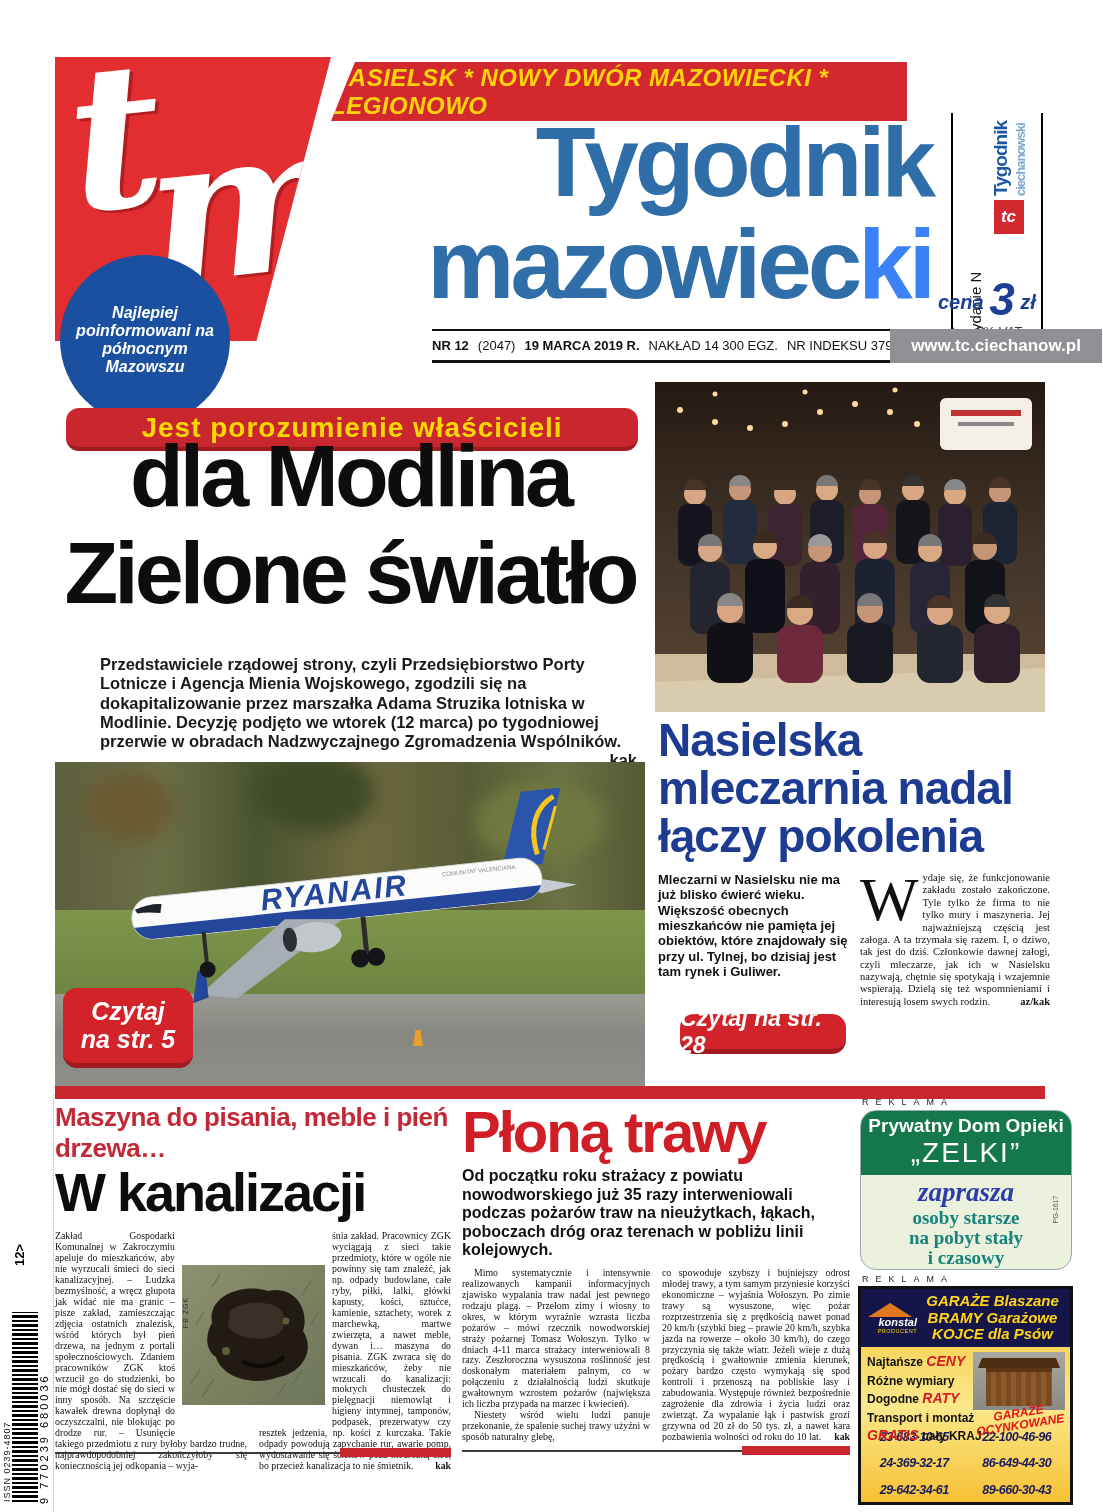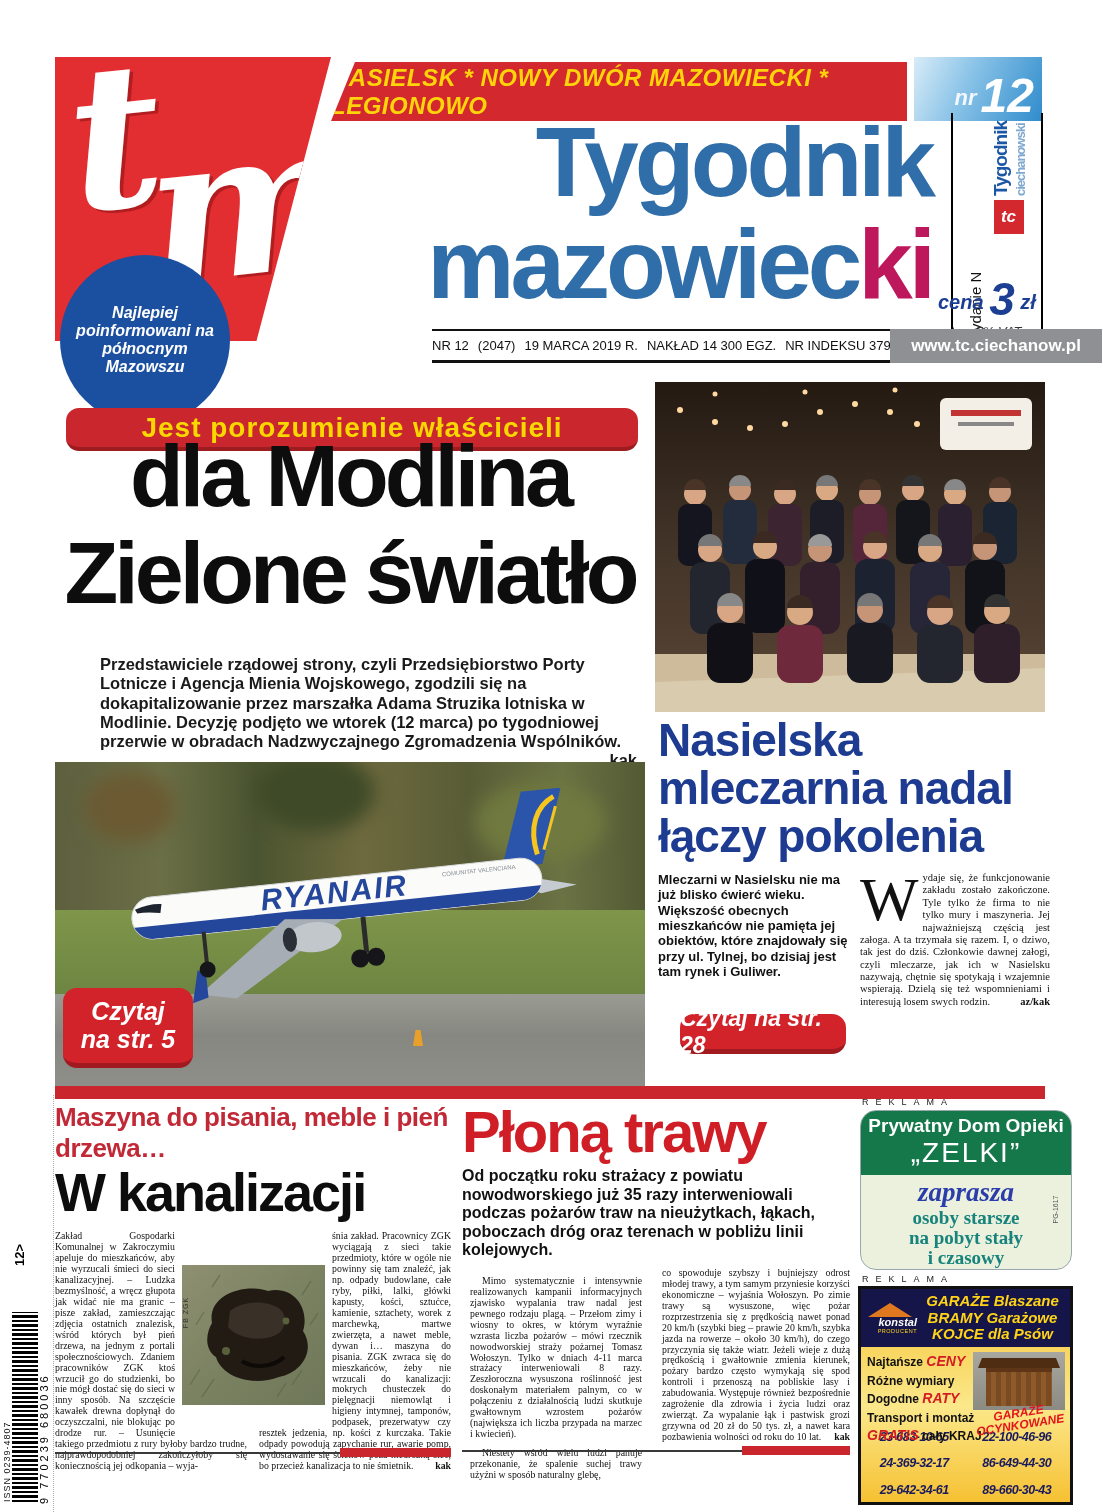--- a/index.html
+++ b/index.html
@@ -33,37 +33,37 @@
                  clip-path:polygon(24px 0,100% 0,100% 100%,0 100%);
                  display:flex;align-items:center;justify-content:center;}
   .region-banner span{color:#ffd40a;font-style:italic;font-weight:bold;font-size:24px;letter-spacing:.5px;}
   .issue-badge{left:914px;top:57px;width:128px;height:64px;
                background:linear-gradient(115deg,#d8ecf7 0%,#8cc4e8 40%,#2f8ccc 100%);
                display:flex;align-items:flex-end;justify-content:flex-end;padding:2px 8px 4px 0;box-sizing:border-box;}
   .issue-badge .nr{color:#f2f8fc;font-style:italic;font-size:22px;font-weight:bold;margin:0 4px 6px 0;}
   .issue-badge .num{color:#ffffff;font-style:italic;font-weight:900;font-size:48px;line-height:.9;}
   .masthead{left:250px;top:112px;width:682px;text-align:right;font-weight:900;
             font-size:98px;line-height:1.04;letter-spacing:-4px;color:#2f6ea9;}
-  .masthead .ki{color:#be185d;}
+  .masthead .ki{color:#3b82f6;}
   .side-box{left:951px;top:113px;width:92px;height:232px;border-left:2px solid #000;border-right:2px solid #000;
             display:flex;justify-content:center;gap:6px;padding-top:8px;box-sizing:border-box;}
   .vtxt{writing-mode:vertical-rl;transform:rotate(180deg);}
   .tc-col{display:flex;flex-direction:column;align-items:center;}
   .tc-name1{font-weight:900;color:#1c57a5;font-size:19px;letter-spacing:-1px;}
   .tc-name2{font-weight:900;color:#7fa8cf;font-size:13px;letter-spacing:-1px;}
   .tc-sq{width:30px;height:34px;background:#d3282e;color:#fff;font-weight:900;font-style:italic;
          font-size:17px;display:flex;align-items:center;justify-content:center;margin-top:4px;}
   .edition{font-size:15px;color:#111;}
   .price{left:938px;top:272px;width:126px;text-align:left;color:#1c3f94;}
   .price .l1{font-style:italic;font-weight:bold;font-size:20px;}
   .price .big{font-style:italic;font-weight:900;font-size:46px;vertical-align:-6px;}
   .price .vat{font-style:italic;font-size:13px;color:#333;margin-top:-2px;}
   .info-bar{left:432px;top:329px;width:458px;height:34px;border-top:2px solid #111;border-bottom:3px solid #111;
             display:flex;align-items:center;gap:9px;font-size:13px;box-sizing:border-box;white-space:nowrap;}
-  .info-bar .b{font-weight:normal;}
+  .info-bar .b{font-weight:bold;}
   .website-box{left:890px;top:329px;width:212px;height:34px;background:#8f9093;color:#fff;font-weight:bold;
                font-size:17px;display:flex;align-items:center;justify-content:center;}
 
   
   .kicker-banner{left:66px;top:408px;width:572px;height:43px;background:#c9272d;border-radius:13px;
                  border-bottom:4px solid #9c1c20;display:flex;align-items:center;justify-content:center;box-sizing:border-box;}
   .kicker-banner span{color:#f8d800;font-weight:800;font-size:28px;letter-spacing:1px;}
   .main-headline{left:52px;top:428px;width:596px;text-align:center;font-weight:900;color:#0d0d0d;
                  font-size:88px;line-height:1.1;letter-spacing:-4px;}
   .main-lead{left:100px;top:655px;width:545px;font-size:16.5px;font-weight:bold;line-height:1.17;color:#1a1a1a;}
@@ -116,21 +116,21 @@
   .thin-div{height:2px;background:#3a3a3a;}
   .sewer-div{left:55px;top:1452px;width:288px;}
   .sewer-red{left:340px;top:1448px;width:111px;height:9px;background:#c9272d;}
 
   
   .grass-art{left:462px;top:1103px;width:388px;}
   .grass-headline{color:#d01e26;font-size:58px;font-weight:900;letter-spacing:-2px;line-height:1;}
   .grass-lead{font-weight:bold;font-size:16px;line-height:1.16;margin-top:6px;color:#111;}
   .grass-art .cols{margin-top:8px;}
   .grass-art .col{width:188px;}
-  .grass-art p{margin:8px;text-indent:12px;}
+  .grass-art p{margin:0;text-indent:12px;}
   .grass-div{left:462px;top:1450px;width:282px;}
   .grass-red{left:742px;top:1446px;width:108px;height:9px;background:#c9272d;}
 
   
   .reklama{font-size:9px;letter-spacing:7px;color:#222;font-weight:500;}
   .rk1{left:862px;top:1097px;}
   .rk2{left:862px;top:1274px;}
   .zelki{left:860px;top:1110px;width:212px;height:160px;border-radius:16px;background:#ebf1dc;
          border:1px solid #9aa7b0;overflow:hidden;box-sizing:border-box;text-align:center;}
   .zelki-head{background:#15784a;color:#fff;padding:4px 2px 6px;}
@@ -185,24 +185,20 @@
 
   <div class="abs logo-red">
     <span class="logo-t">t</span>
     <span class="logo-m">m</span>
   </div>
   <div class="abs logo-circle">
     <span>Najlepiej poinformowani na północnym Mazowszu</span>
   </div>
   <div class="abs region-banner">
     <span>NASIELSK * NOWY DWÓR MAZOWIECKI * LEGIONOWO</span>
-  </div>
-  <div class="abs issue-badge">
-    <span class="nr">nr</span>
-    <span class="num">12</span>
   </div>
   <div class="abs masthead">
     <div>Tygodnik</div>
     <div><span>mazowiec</span><span class="ki">ki</span></div>
   </div>
   <div class="abs side-box">
     <div class="vtxt edition">Wydanie N</div>
     <div class="tc-col">
       <div style="display:flex;gap:1px;">
         <span class="vtxt tc-name1">Tygodnik</span>

